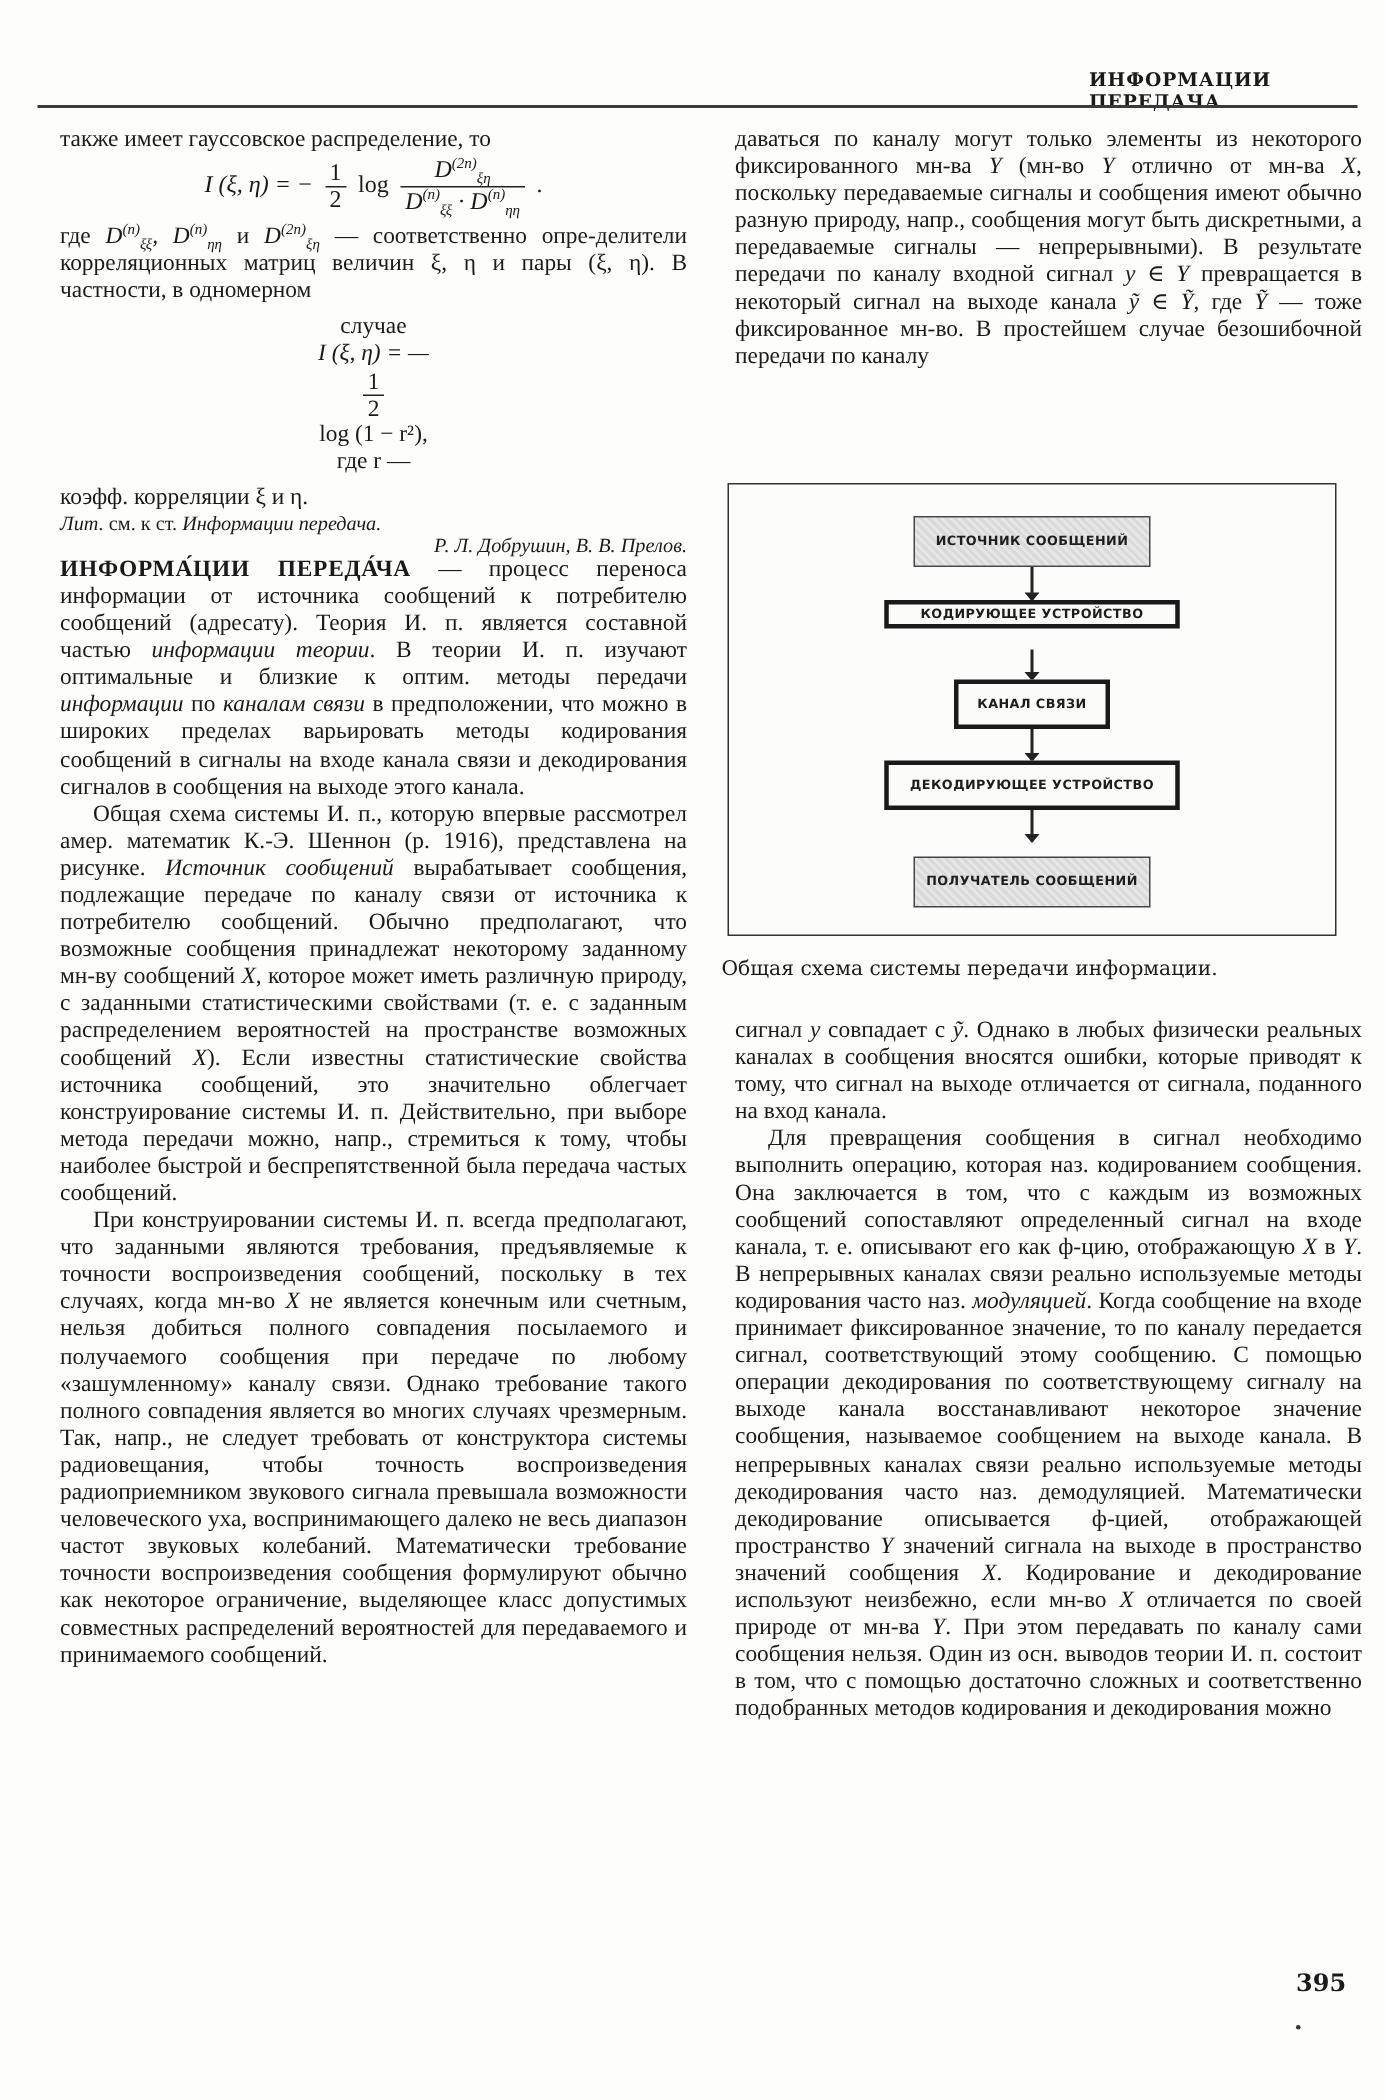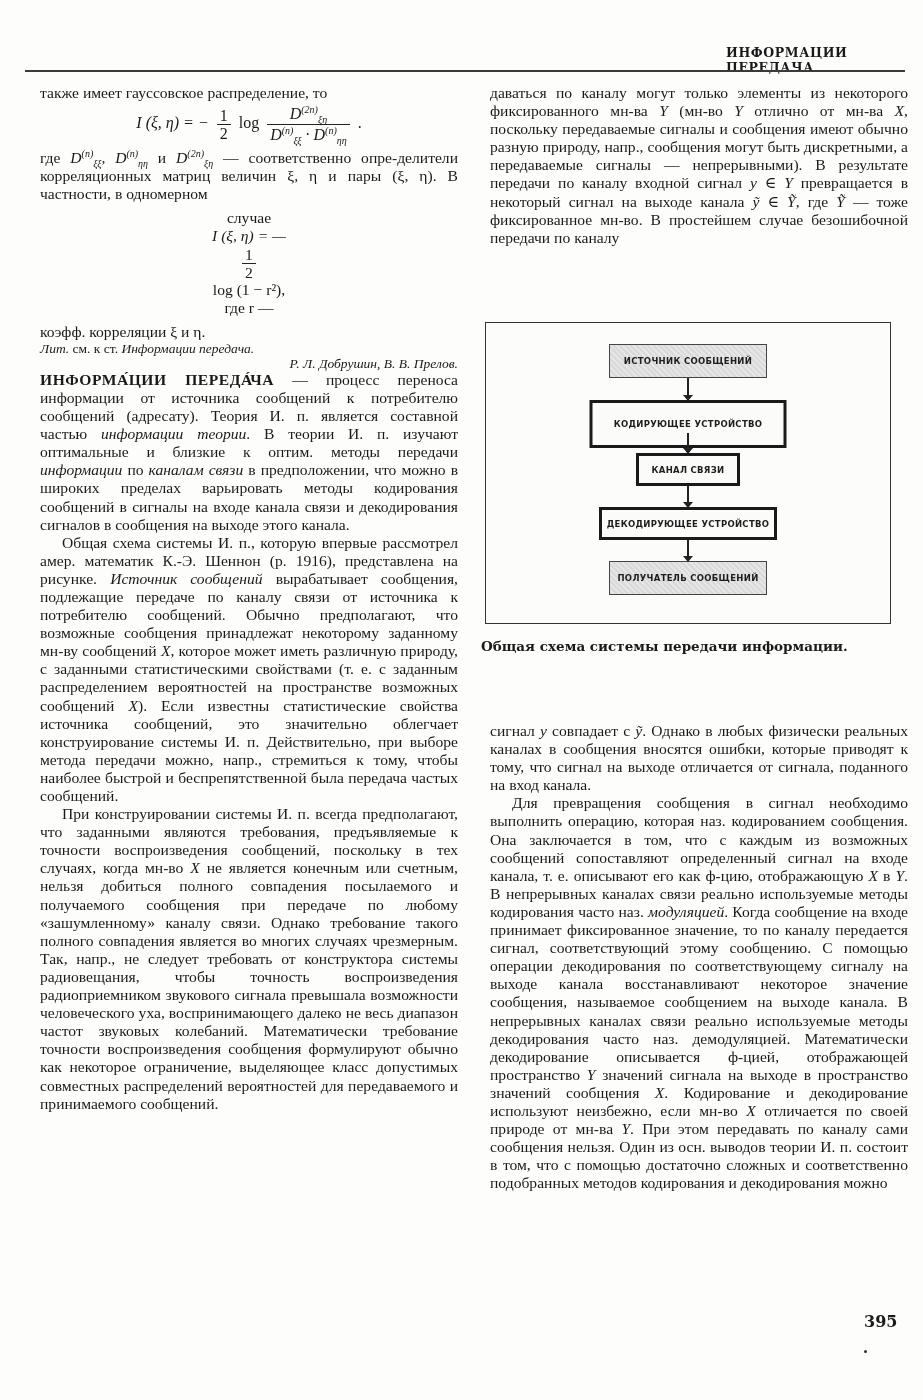--- a/index.html
+++ b/index.html
@@ -33,21 +33,21 @@
   .figure { position: absolute; left: 485px; top: 322px; width: 404px; height: 300px;
             border: 1.5px solid #333; background: #fcfcfa; }
   .box { position: absolute; left: 50%; transform: translateX(-50%); display: flex; align-items: center;
          justify-content: center; font-family: "DejaVu Sans", sans-serif; font-weight: bold;
          font-size: 8.5px; letter-spacing: 0.3px; color: #1d1d1d; box-sizing: border-box; white-space: nowrap; }
   .box.shaded { background: repeating-linear-gradient(45deg, #d9d9d9 0 2px, #e6e6e6 2px 4px); border: 1px solid #444; }
   .box.framed { background: #fbfbf9; border: 3px solid #1a1a1a; }
   .arrow { position: absolute; left: 50%; width: 2px; background: #222; transform: translateX(-50%); }
   .arrow::after { content: ""; position: absolute; left: -4px; bottom: -1px; border-left: 5px solid transparent;
                   border-right: 5px solid transparent; border-top: 6px solid #222; }
-  .caption { position: absolute; left: 481px; top: 638px; font-size: 13.5px; font-family: "DejaVu Serif", serif; font-weight: bold; }
+  .caption { position: absolute; left: 481px; top: 638px; font-size: 13.5px; font-family: "DejaVu Serif", serif; }
 
   .page-number { position: absolute; left: 864px; top: 1312px; font-size: 16px; font-weight: bold;
                  font-family: "DejaVu Serif", serif; text-align: right; }
   .speck { position: absolute; left: 864px; top: 1350px; width: 3px; height: 3px; background: #333; border-radius: 50%; }
 </style>
 </head>
 <body>
 
 <div class="running-head">ИНФОРМАЦИИ ПЕРЕДАЧА</div>
 <div class="head-rule"></div>
@@ -104,30 +104,30 @@
 
 </div>
 
 <div class="col col-right" style="top:84px;">
   <p><span>даваться по каналу могут только элементы из некоторого фиксированного мн-ва </span><i>Y</i><span> (мн-во </span><i>Y</i><span> отлично от мн-ва </span><i>X</i><span>, поскольку передаваемые сигналы и сообщения имеют обычно разную природу, напр., сообщения могут быть дискретными, а передаваемые сигналы — непрерывными). В результате передачи по каналу входной сигнал </span><i>y ∈ Y</i><span> превращается в некоторый сигнал на выходе канала </span><i>ỹ ∈ Ỹ</i><span>, где </span><i>Ỹ</i><span> — тоже фиксированное мн-во. В простейшем случае безошибочной передачи по каналу</span></p>
 </div>
 
 <div class="figure">
   <div class="box shaded" style="top:21px; width:158px; height:34px;">ИСТОЧНИК СООБЩЕНИЙ</div>
   <div class="arrow" style="top:55px; height:22px;"></div>
-  <div class="box framed" style="top:77px; width:197px; height:48px;">КОДИРУЮЩЕЕ  УСТРОЙСТВО</div>
+  <div class="box framed" style="top:77px; width:197px; height:19px;">КОДИРУЮЩЕЕ  УСТРОЙСТВО</div>
   <div class="arrow" style="top:110px; height:20px;"></div>
   <div class="box framed" style="top:130px; width:104px; height:33px;">КАНАЛ СВЯЗИ</div>
   <div class="arrow" style="top:163px; height:21px;"></div>
-  <div class="box framed" style="top:184px; width:178px; height:33px;">ДЕКОДИРУЮЩЕЕ УСТРОЙСТВО</div>
+  <div class="box framed" style="top:184px; width:197px; height:33px;">ДЕКОДИРУЮЩЕЕ УСТРОЙСТВО</div>
   <div class="arrow" style="top:217px; height:21px;"></div>
-  <div class="box shaded" style="top:238px; width:158px; height:34px;">ПОЛУЧАТЕЛЬ  СООБЩЕНИЙ</div>
+  <div class="box shaded" style="top:248px; width:158px; height:34px;">ПОЛУЧАТЕЛЬ  СООБЩЕНИЙ</div>
 </div>
 <div class="caption">Общая схема системы передачи информации.</div>
 
-<div class="col col-right" style="top:678px;margin-top:44px;">
+<div class="col col-right" style="top:678px;">
   <p><span>сигнал </span><i>y</i><span> совпадает с </span><i>ỹ</i><span>. Однако в любых физически реальных каналах в сообщения вносятся ошибки, которые приводят к тому, что сигнал на выходе отличается от сигнала, поданного на вход канала.</span></p>
 
   <p class="indent"><span>Для превращения сообщения в сигнал необходимо выполнить операцию, которая наз. кодированием сообщения. Она заключается в том, что с каждым из возможных сообщений сопоставляют определенный сигнал на входе канала, т. е. описывают его как ф-цию, отображающую </span><i>X</i><span> в </span><i>Y</i><span>. В непрерывных каналах связи реально используемые методы кодирования часто наз. </span><i>модуляцией</i><span>. Когда сообщение на входе принимает фиксированное значение, то по каналу передается сигнал, соответствующий этому сообщению. С помощью операции декодирования по соответствующему сигналу на выходе канала восстанавливают некоторое значение сообщения, называемое сообщением на выходе канала. В непрерывных каналах связи реально используемые методы декодирования часто наз. демодуляцией. Математически декодирование описывается ф-цией, отображающей пространство </span><i>Y</i><span> значений сигнала на выходе в пространство значений сообщения </span><i>X</i><span>. Кодирование и декодирование используют неизбежно, если мн-во </span><i>X</i><span> отличается по своей природе от мн-ва </span><i>Y</i><span>. При этом передавать по каналу сами сообщения нельзя. Один из осн. выводов теории И. п. состоит в том, что с помощью достаточно сложных и соответственно подобранных методов кодирования и декодирования можно</span></p>
 </div>
 
 <div class="page-number">395</div>
 <div class="speck"></div>
 
 </body></html>

